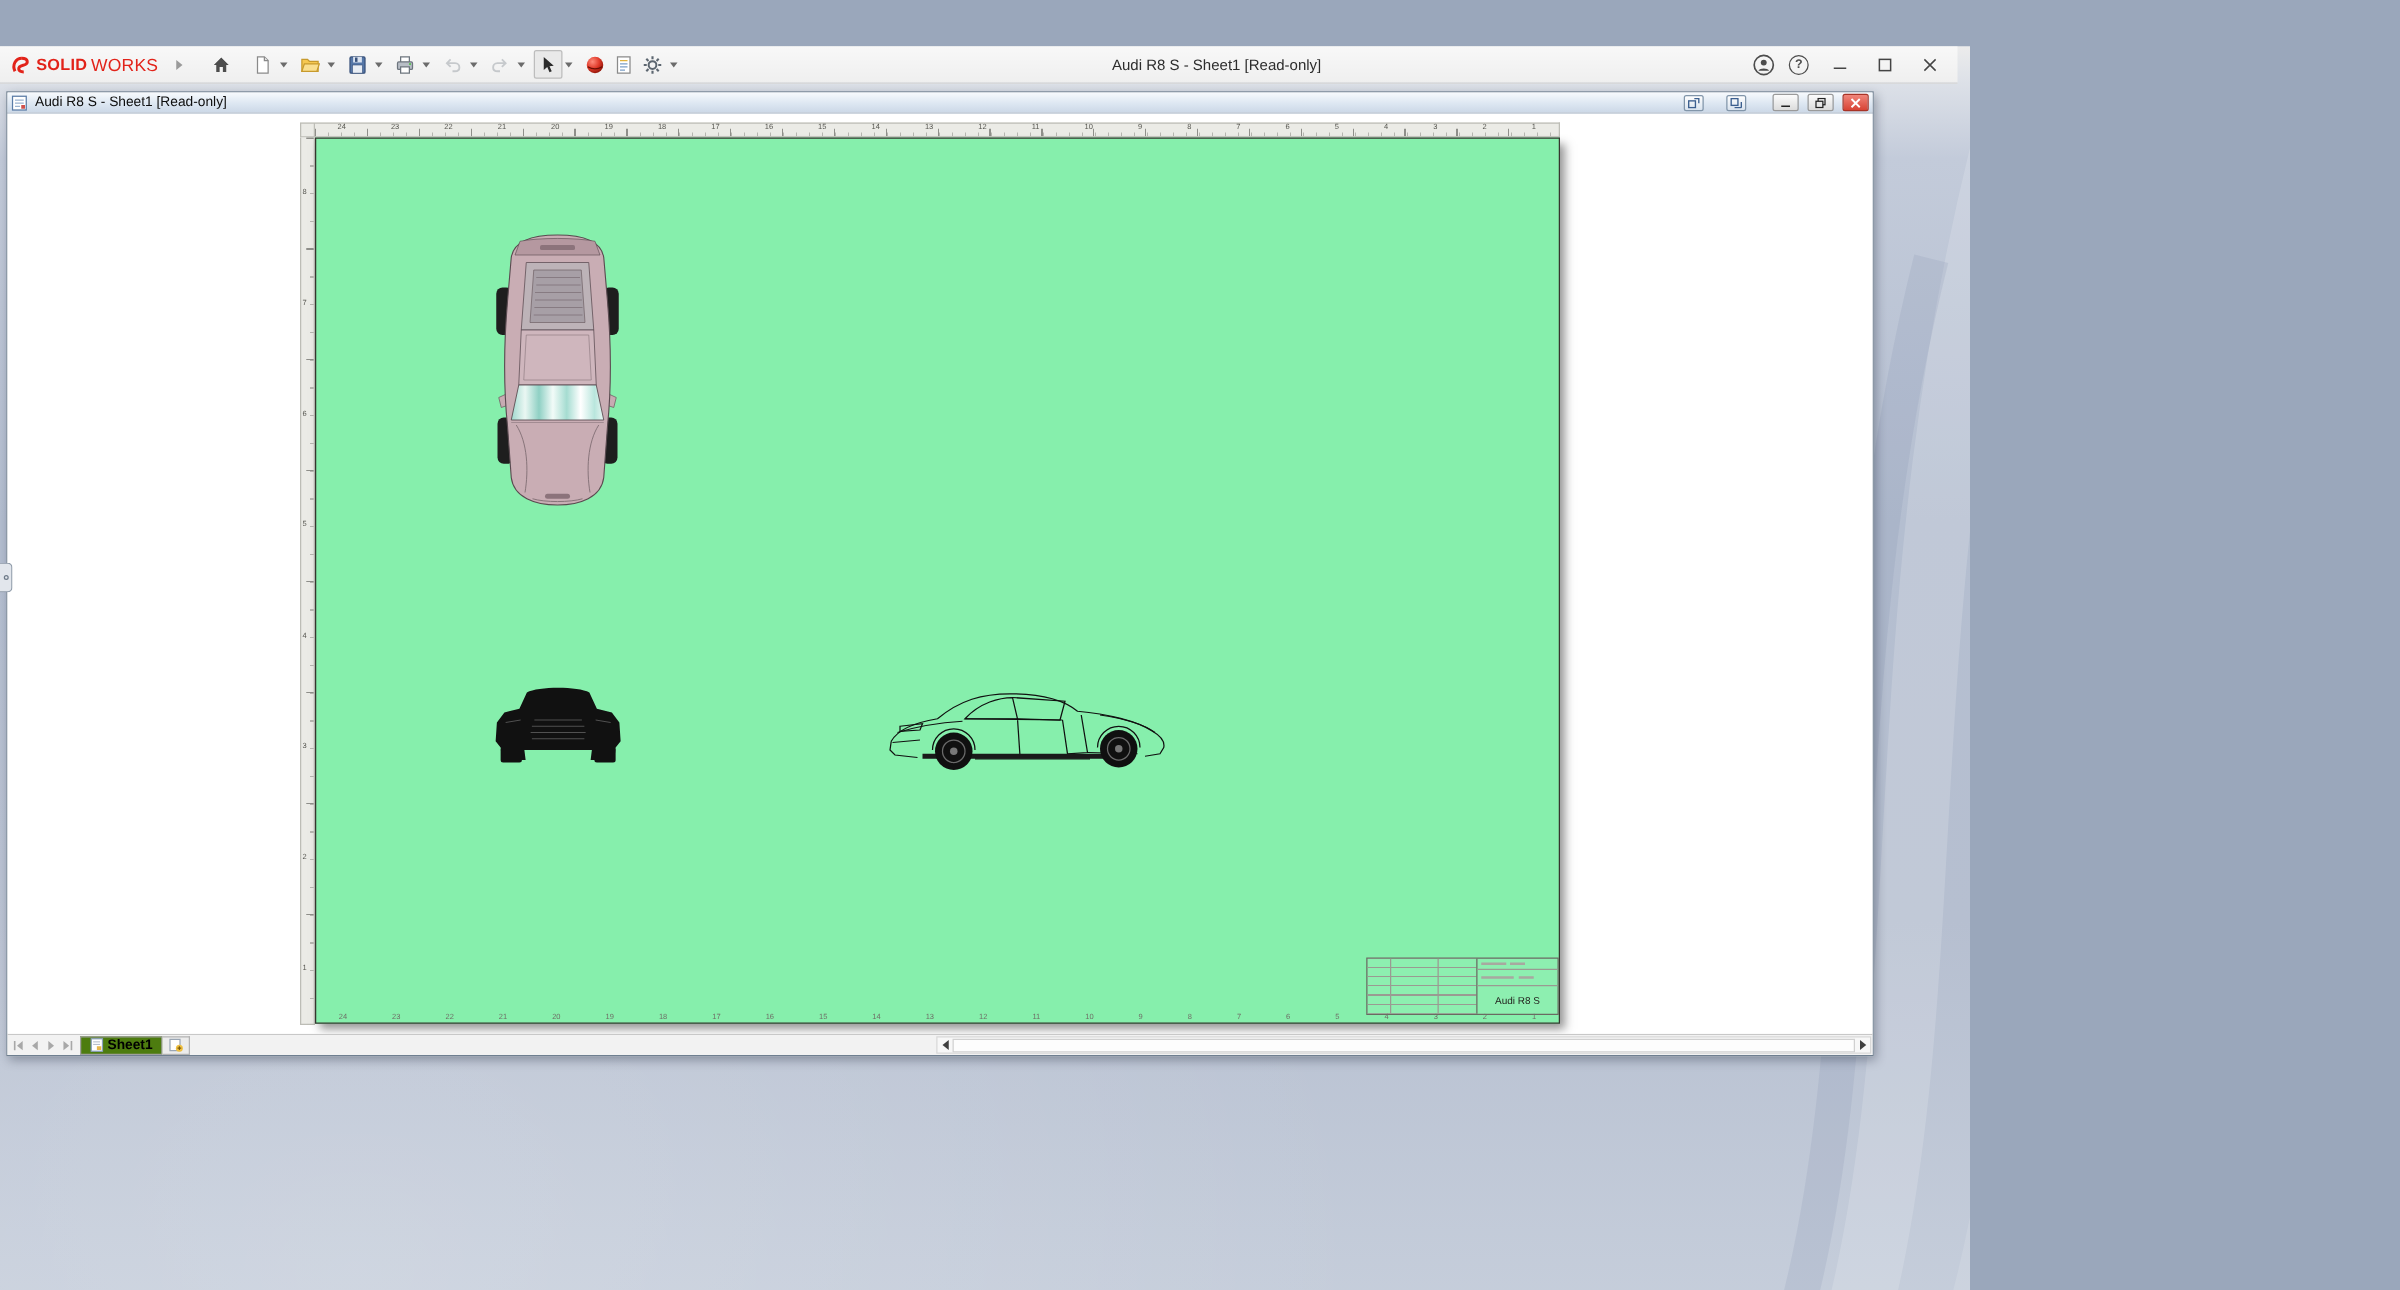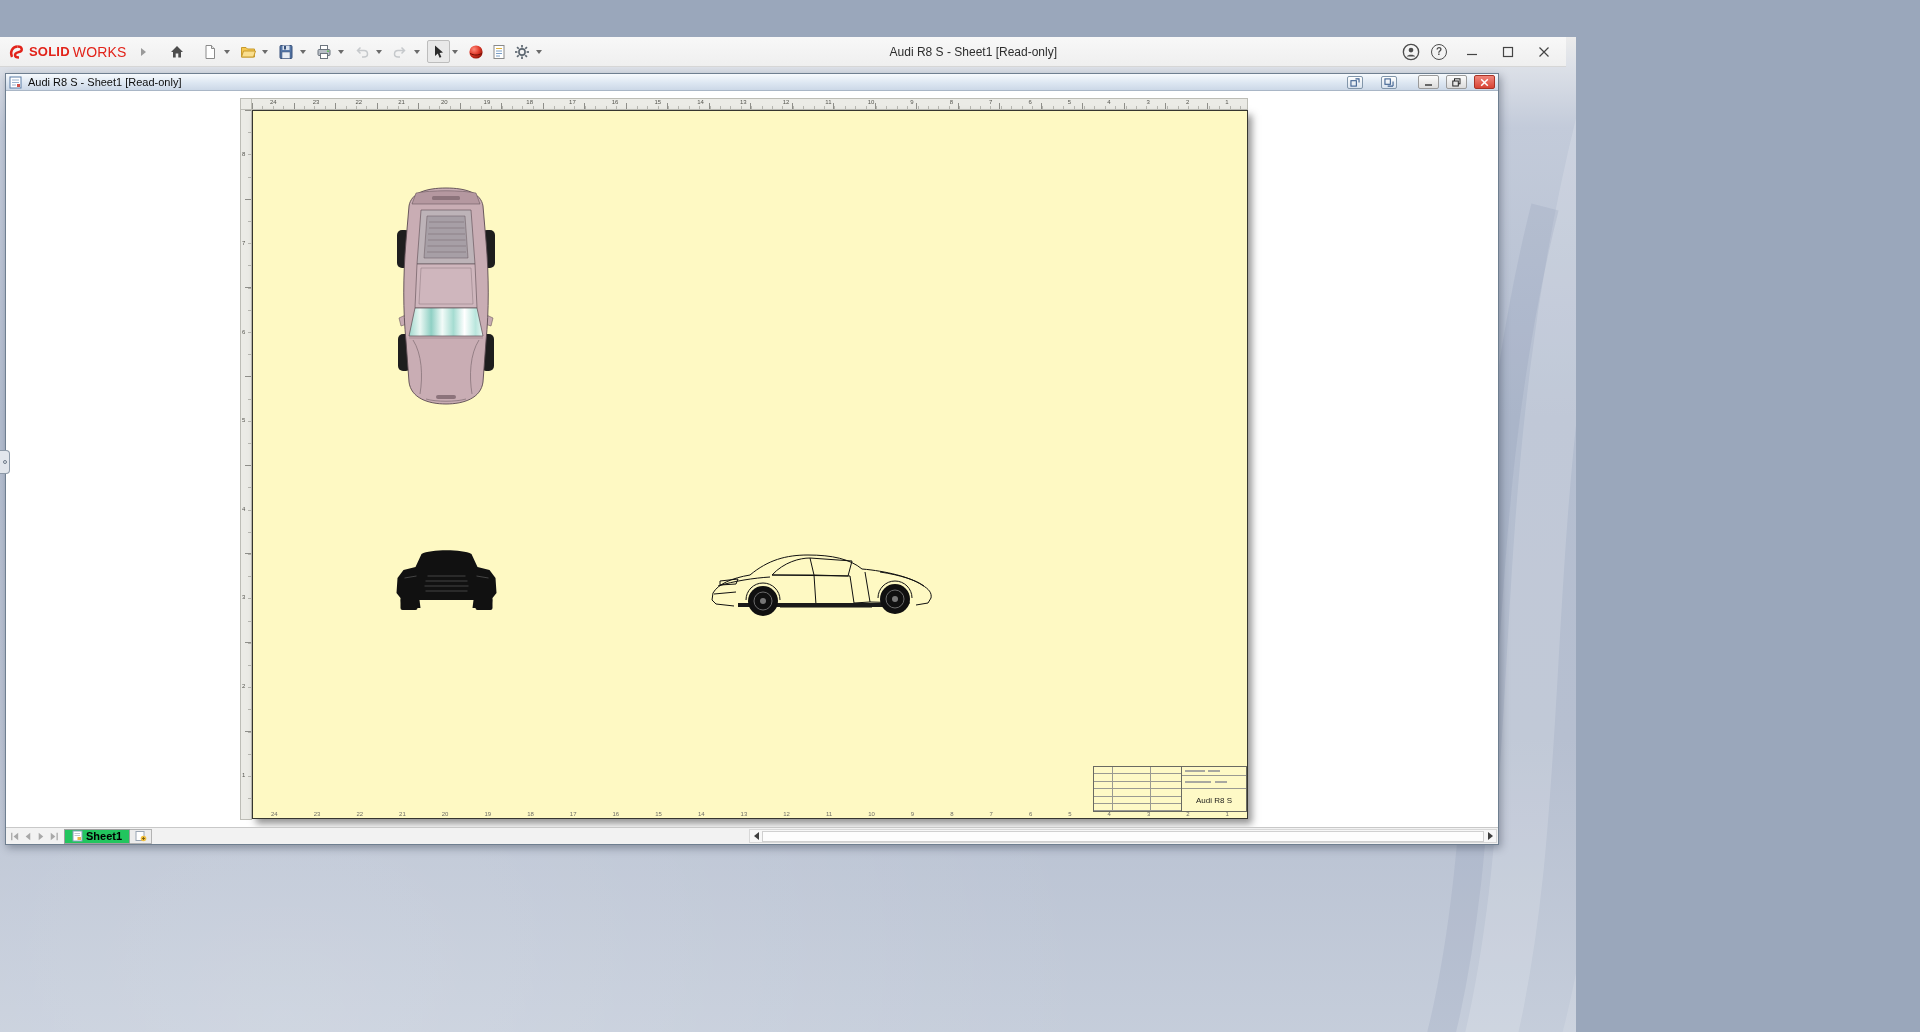--- a/index.html
+++ b/index.html
@@ -80,21 +80,21 @@
     background:
       repeating-linear-gradient(180deg, #8f8f8a 0 1px, transparent 1px 88.7px) right / 6px 100% no-repeat,
       repeating-linear-gradient(180deg, #b6b6b0 0 1px, transparent 1px 22.2px) right / 3px 100% no-repeat,
       #ebebe6;
     border: 1px solid #bdbdb6; border-top: none;
     display: flex; flex-direction: column; justify-content: space-around; align-items: flex-start; }
   .ruler-left .rnum { font-size: 6px; color: #55554f; padding-left: 1px; }
 
   
   .sheet { position: absolute; left: 246px; top: 19px; width: 996px; height: 709px;
-    background: #fef9c3; border: 1px solid #36362f;
+    background: #86efac; border: 1px solid #36362f;
     box-shadow: 4px 5px 7px rgba(45,45,45,.5); }
   .view { position: absolute; }
   .zone-row { position: absolute; left: 0; bottom: 0; width: 100%; height: 9px;
     display: flex; justify-content: space-around; align-items: center; }
   .zone-row .znum { font-size: 6px; color: #6e6e66; }
 
   
   .title-block { position: absolute; left: 840px; top: 655px; width: 154px; height: 46px;
     border: 1px solid #6a6a62; display: flex; background: rgba(255,255,255,.06); }
   .tbk-left { width: 88px; height: 100%;
@@ -111,21 +111,21 @@
   .faux { height: 2px; background: #a8a8a0; }
   .faux.w20 { width: 20px; } .faux.w12 { width: 12px; } .faux.w26 { width: 26px; }
   .tbk-name { flex: 1; display: flex; align-items: center; justify-content: center;
     font-size: 8px; color: #23231f; }
 
   
   .tab-row { height: 17px; flex: 0 0 17px; background: #f2f2f2; border-top: 1px solid #c8c8c8;
     display: flex; align-items: center; padding-left: 2px; }
   .nav-btn { width: 13px; height: 14px; border: none; background: transparent;
     display: flex; align-items: center; justify-content: center; cursor: default; }
-  .sheet-tab { height: 15px; background: #22c55e; border: 1px solid #9f9f9f; display: flex;
+  .sheet-tab { height: 15px; background: #4d7c0f; border: 1px solid #9f9f9f; display: flex;
     align-items: center; gap: 3px; padding: 0 7px; margin-left: 4px; cursor: default; }
   .sheet-tab .lbl { font-size: 11px; font-weight: bold; color: #000; line-height: 13px; }
   .add-tab { width: 22px; height: 15px; background: #ececec; border: 1px solid #b3b3b3;
     border-left: none; display: flex; align-items: center; justify-content: center; cursor: default; }
   .tabrow-filler { flex: 1; }
   .hscrollbar { width: 748px; height: 14px; background: #f7f7f7; border: 1px solid #d8d8d8;
     display: flex; align-items: center; margin-right: 1px; }
   .sb-arrow { width: 12px; height: 12px; border: none; background: transparent;
     display: flex; align-items: center; justify-content: center; cursor: default; }
   .tri-l { width: 0; height: 0; border-top: 4px solid transparent; border-bottom: 4px solid transparent;

